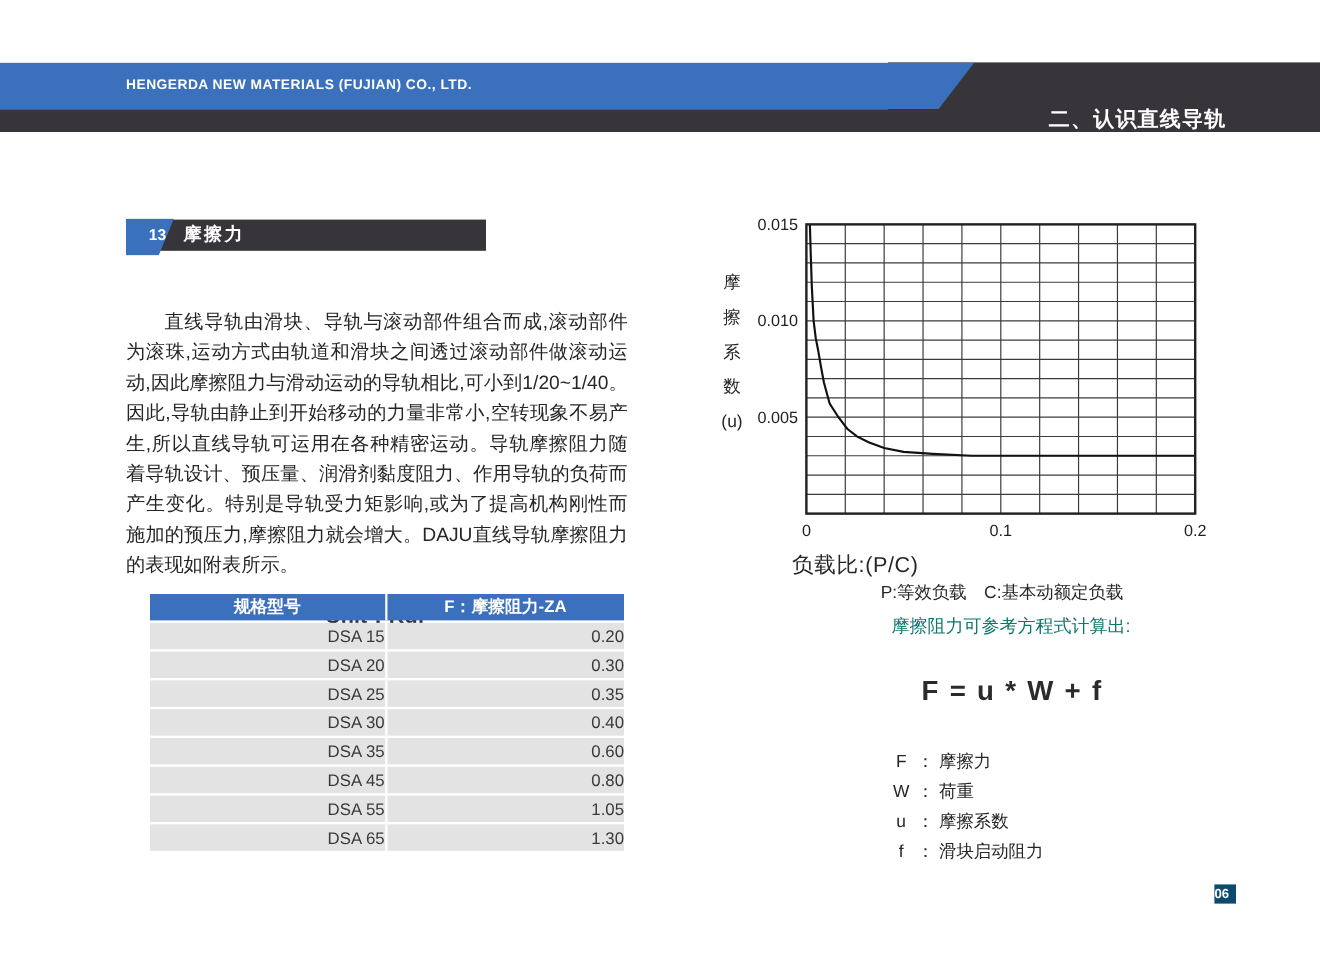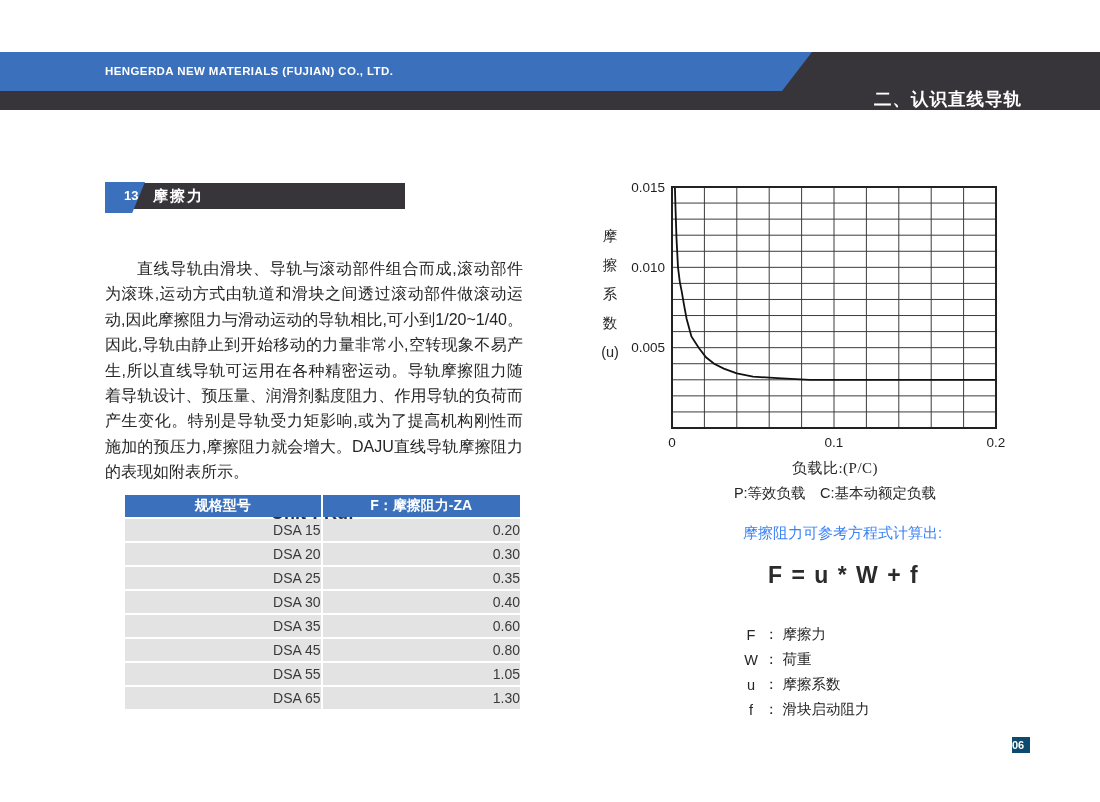--- a/index.html
+++ b/index.html
@@ -35,27 +35,27 @@
   .spec-table-wrap { position:absolute; left:105px; top:493px; width:415px; }
   table.spec { width:100%; border-collapse:separate; border-spacing:0 2.5px;padding-left:20px; }
   table.spec th { background:#3b70bd; color:#fff; font-weight:bold; font-size:14px; height:22px; text-align:center; }
   table.spec td { background:#e3e3e3; color:#3a3a3a; font-size:14px; height:22px; text-align:right; }
   table.spec th:first-child, table.spec td:first-child { width:50%; border-right:2px solid #fff; }
 
   
   .chart-svg { position:absolute; left:595px; top:175px; }
   .ylab { position:absolute; left:596px; top:222px; width:28px; text-align:center;
           font-size:14.5px; color:#262626; line-height:29px; white-space:pre-line; }
-  .chart-caption { position:absolute; left:660px; top:459px; width:350px; text-align:center;
-                   font-size:15px; color:#262626; letter-spacing:.5px;font-family:Liberation Serif, serif; }
+  .chart-caption { position:absolute; left:660px; top:459px; width:350px; 
+                   font-size:18px; color:#262626; letter-spacing:.5px; }
   .chart-note { position:absolute; left:650px; top:484px; width:370px; text-align:center;
                 font-size:14.5px; color:#262626; }
 
   
-  .formula-intro { position:absolute; left:743px; top:524px; font-size:15px; color:#3b82f6; }
+  .formula-intro { position:absolute; left:743px; top:513px; font-size:15px; color:#0f766e; }
   .formula-eq { position:absolute; left:768px; top:562px; font-size:23px; font-weight:bold;
                 color:#2b2b2b; letter-spacing:1.5px; }
   .vars { position:absolute; left:742px; top:622px; }
   .var-row { display:flex; align-items:center; height:25px; font-size:14.5px; color:#262626; }
   .var-sym { width:18px; text-align:center; }
   .var-colon { margin:0 4px; }
 
   
   .page-badge { position:absolute; left:1012px; top:737px; width:18px; height:16px; background:#0c4a6e;
                 color:#fff; font-weight:bold; font-size:11px; text-align:left; line-height:16px; }

